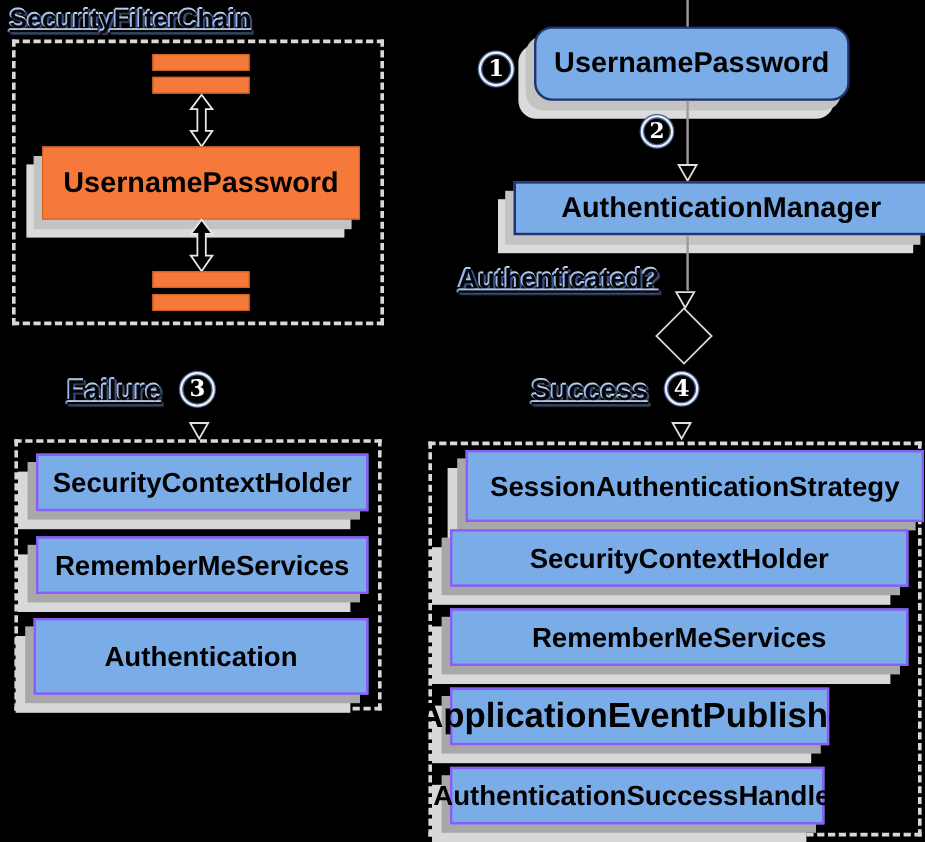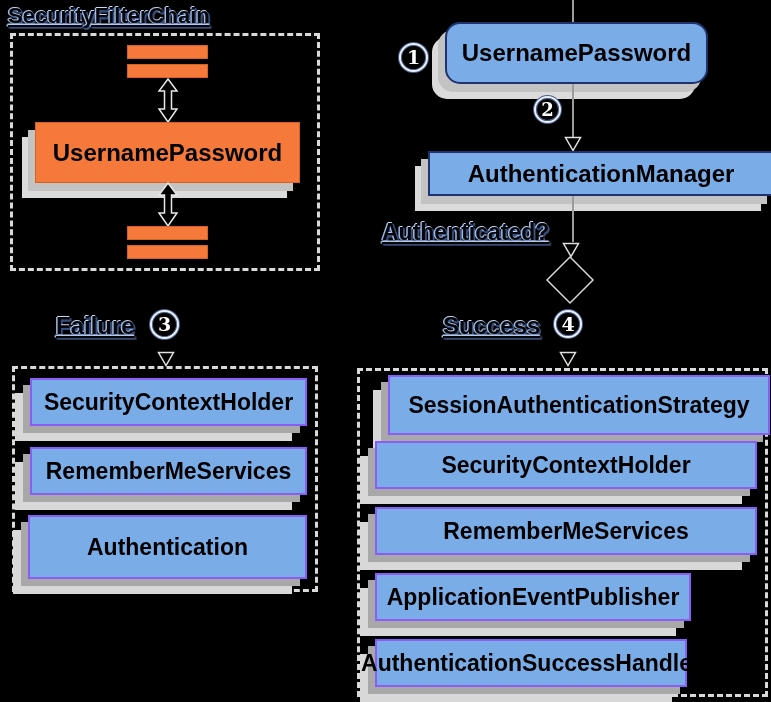--- a/index.html
+++ b/index.html
@@ -131,21 +131,21 @@
   </div>
 
   <div class="blue-box list-style" style="left:375px;top:441px;width:382px;height:48px;font-size:23px;">
     <div>SecurityContextHolder</div>
   </div>
 
   <div class="blue-box list-style" style="left:375px;top:507px;width:382px;height:48px;font-size:23px;">
     <div>RememberMeServices</div>
   </div>
 
-  <div class="blue-box list-style" style="left:375px;top:573px;width:316px;height:48px;font-size:23px;justify-content:center;">
+  <div class="blue-box list-style" style="left:375px;top:573px;width:316px;height:48px;font-size:29px;justify-content:center;">
     <div>ApplicationEventPublisher</div>
   </div>
 
   <div class="blue-box list-style" style="left:375px;top:639px;width:312px;height:48px;font-size:23px;">
     <div>AuthenticationSuccessHandler</div>
   </div>
 
 </div>
 
 </body></html>

